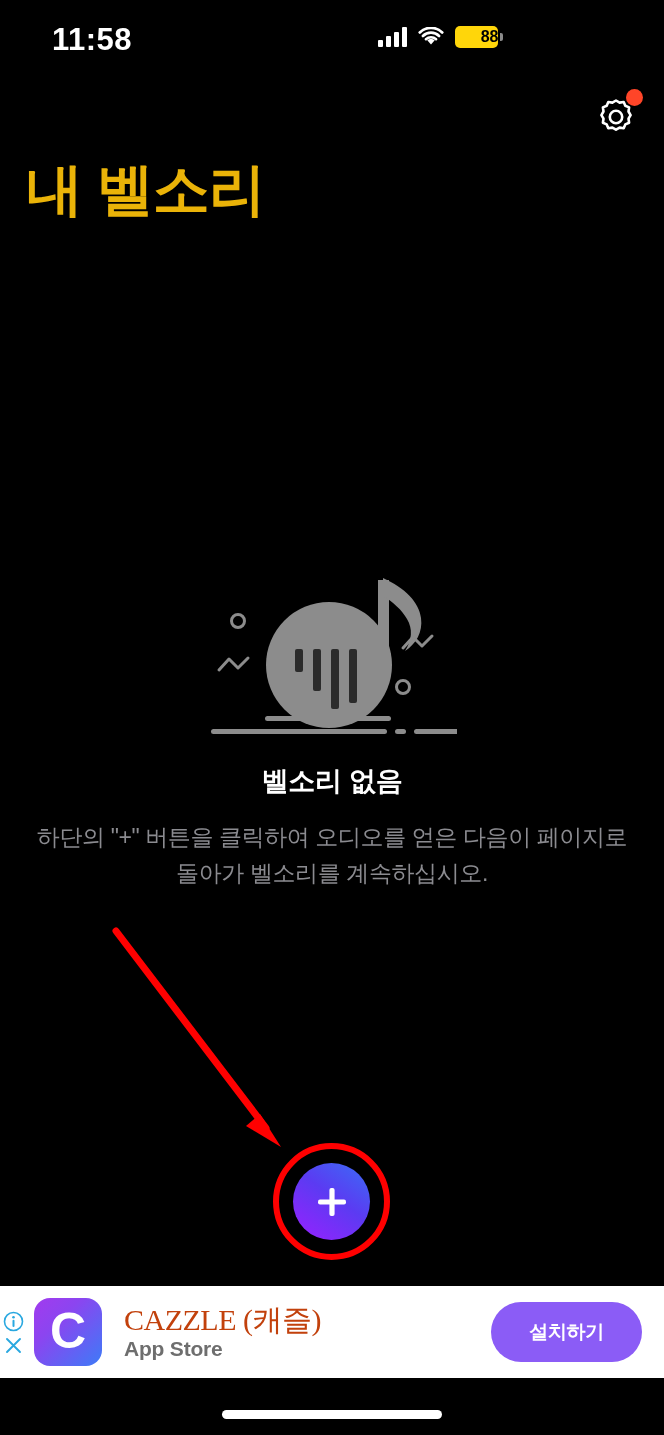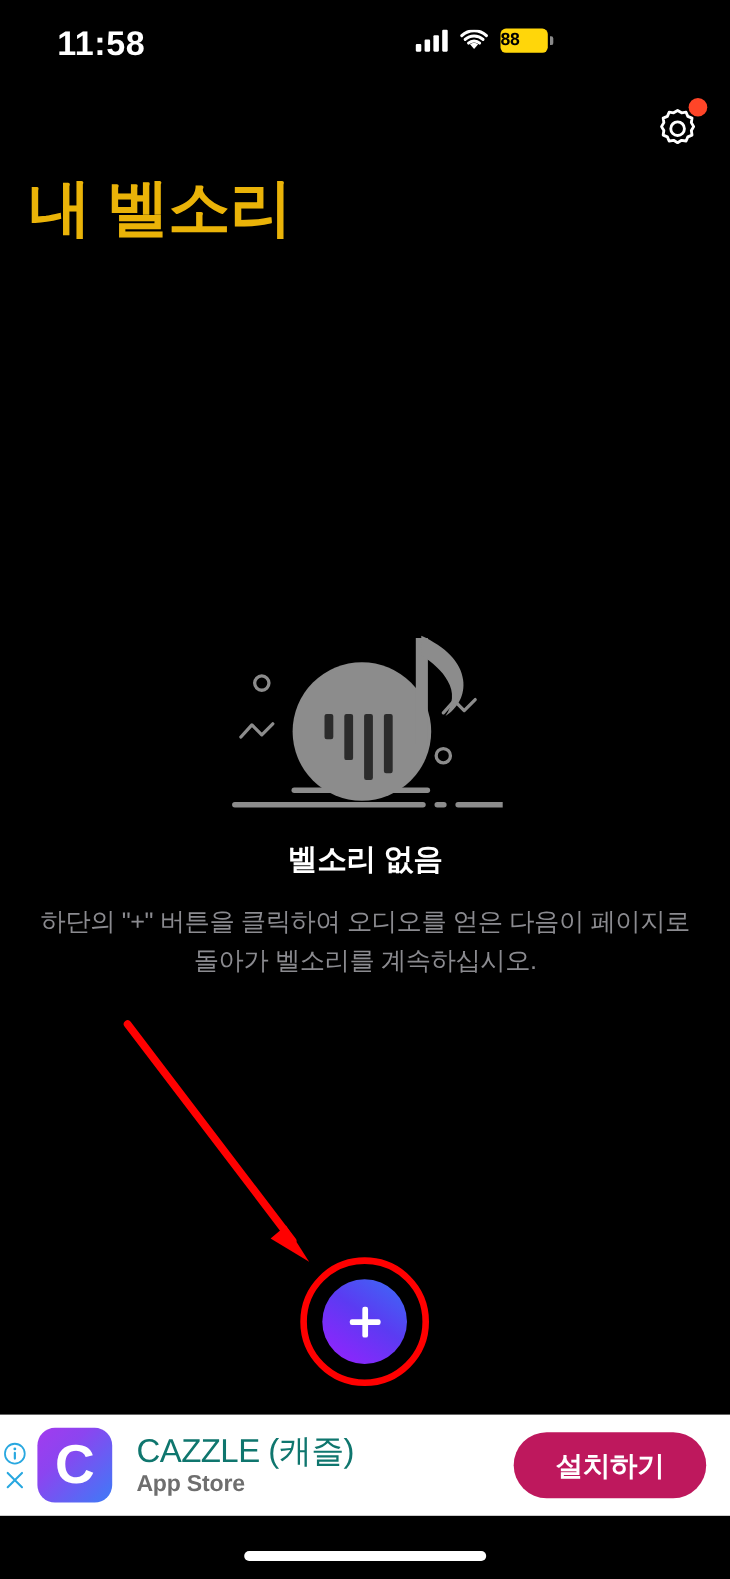--- a/index.html
+++ b/index.html
@@ -34,21 +34,21 @@
   .signal-bars i:nth-child(1){ height:7px; }
   .signal-bars i:nth-child(2){ height:11px; }
   .signal-bars i:nth-child(3){ height:15px; }
   .signal-bars i:nth-child(4){ height:20px; }
   .wifi-icon { width:26px; height:20px; display:block; }
   .battery {
     position:relative;
     width:43px; height:22px;
     background:#FFD60A;
     border-radius:5px;
-    display:flex; align-items:center; justify-content:flex-start;
+    display:flex; align-items:center; justify-content:flex-end;
   }
   .battery-level {
     color:#000; font-size:16px; font-weight:700;
     line-height:1; letter-spacing:-0.3px;
   }
   .battery-cap {
     position:absolute; right:-5px; top:7px;
     width:3px; height:8px;
     background:#8a8a8a; border-radius:0 2px 2px 0;
   }
@@ -143,37 +143,38 @@
     background:linear-gradient(135deg, #A23BEE 0%, #8B45F0 35%, #3D7BF7 100%);
     display:flex; align-items:center; justify-content:center;
     flex:0 0 auto;
   }
   .ad-icon-letter {
     color:#fff; font-size:50px; font-weight:700;
     line-height:1; margin-top:-3px;
   }
   .ad-text { margin-left:22px; flex:1 1 auto; min-width:0; }
   .ad-title {
-    color:#0f766e; font-size:30px; font-weight:400;
+    color:#c2410c; font-size:30px; font-weight:400;
     letter-spacing:-0.5px; line-height:1.15;
     white-space:nowrap;
+    font-family:Liberation Serif, serif;
   }
   .ad-subtitle {
     margin-top:0;
     color:#6e6e6e; font-size:21px; font-weight:700;
     letter-spacing:-0.2px;
   }
   .ad-cta {
     margin-right:22px;
     flex:0 0 auto;
-    background:#be185d;
+    background:#8b5cf6;
     border:none; border-radius:36px;
     padding:0 38px;
     height:60px;
-    color:#fff; font-size:25px; font-weight:700;
+    color:#fff; font-size:19px; font-weight:700;
     letter-spacing:-0.3px;
     cursor:pointer;
     font-family:Liberation Sans, sans-serif;
   }
 
   
   .home-indicator {
     position:absolute; left:50%; top:1410px;
     transform:translateX(-50%);
     width:220px; height:9px;

